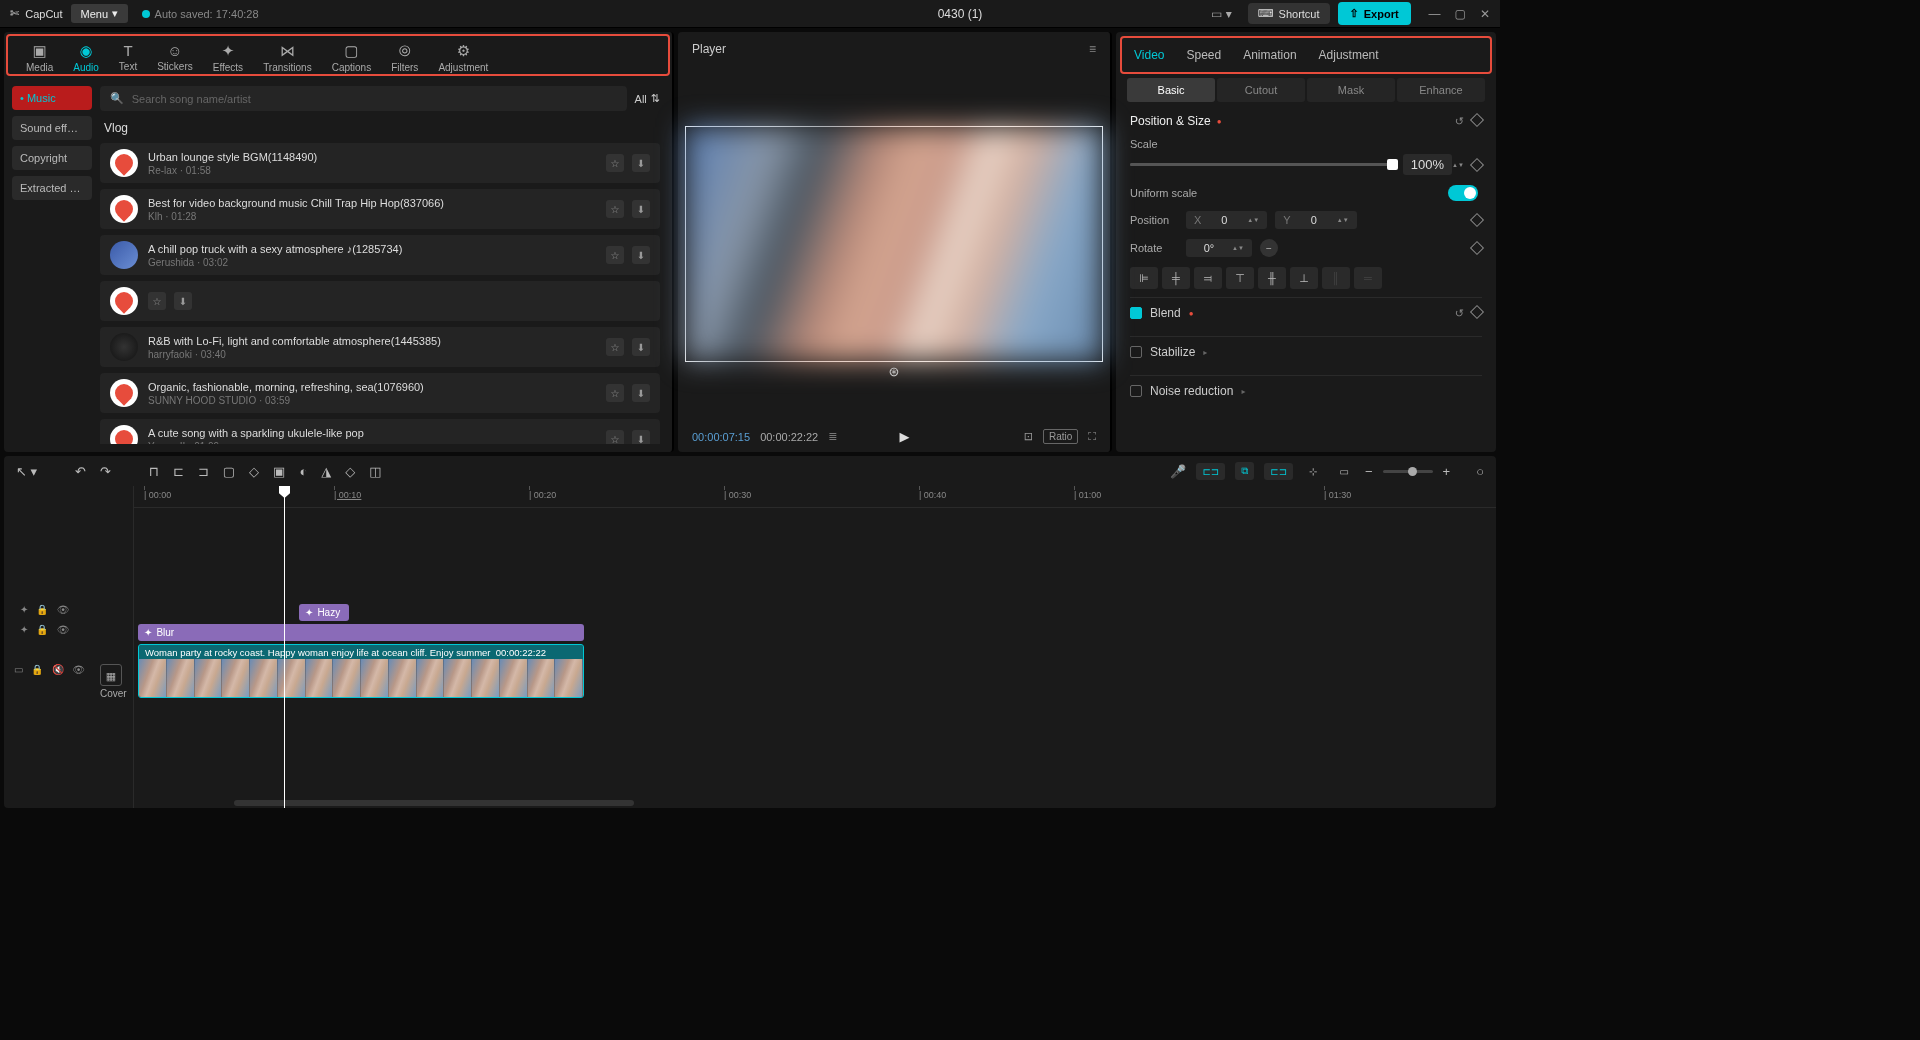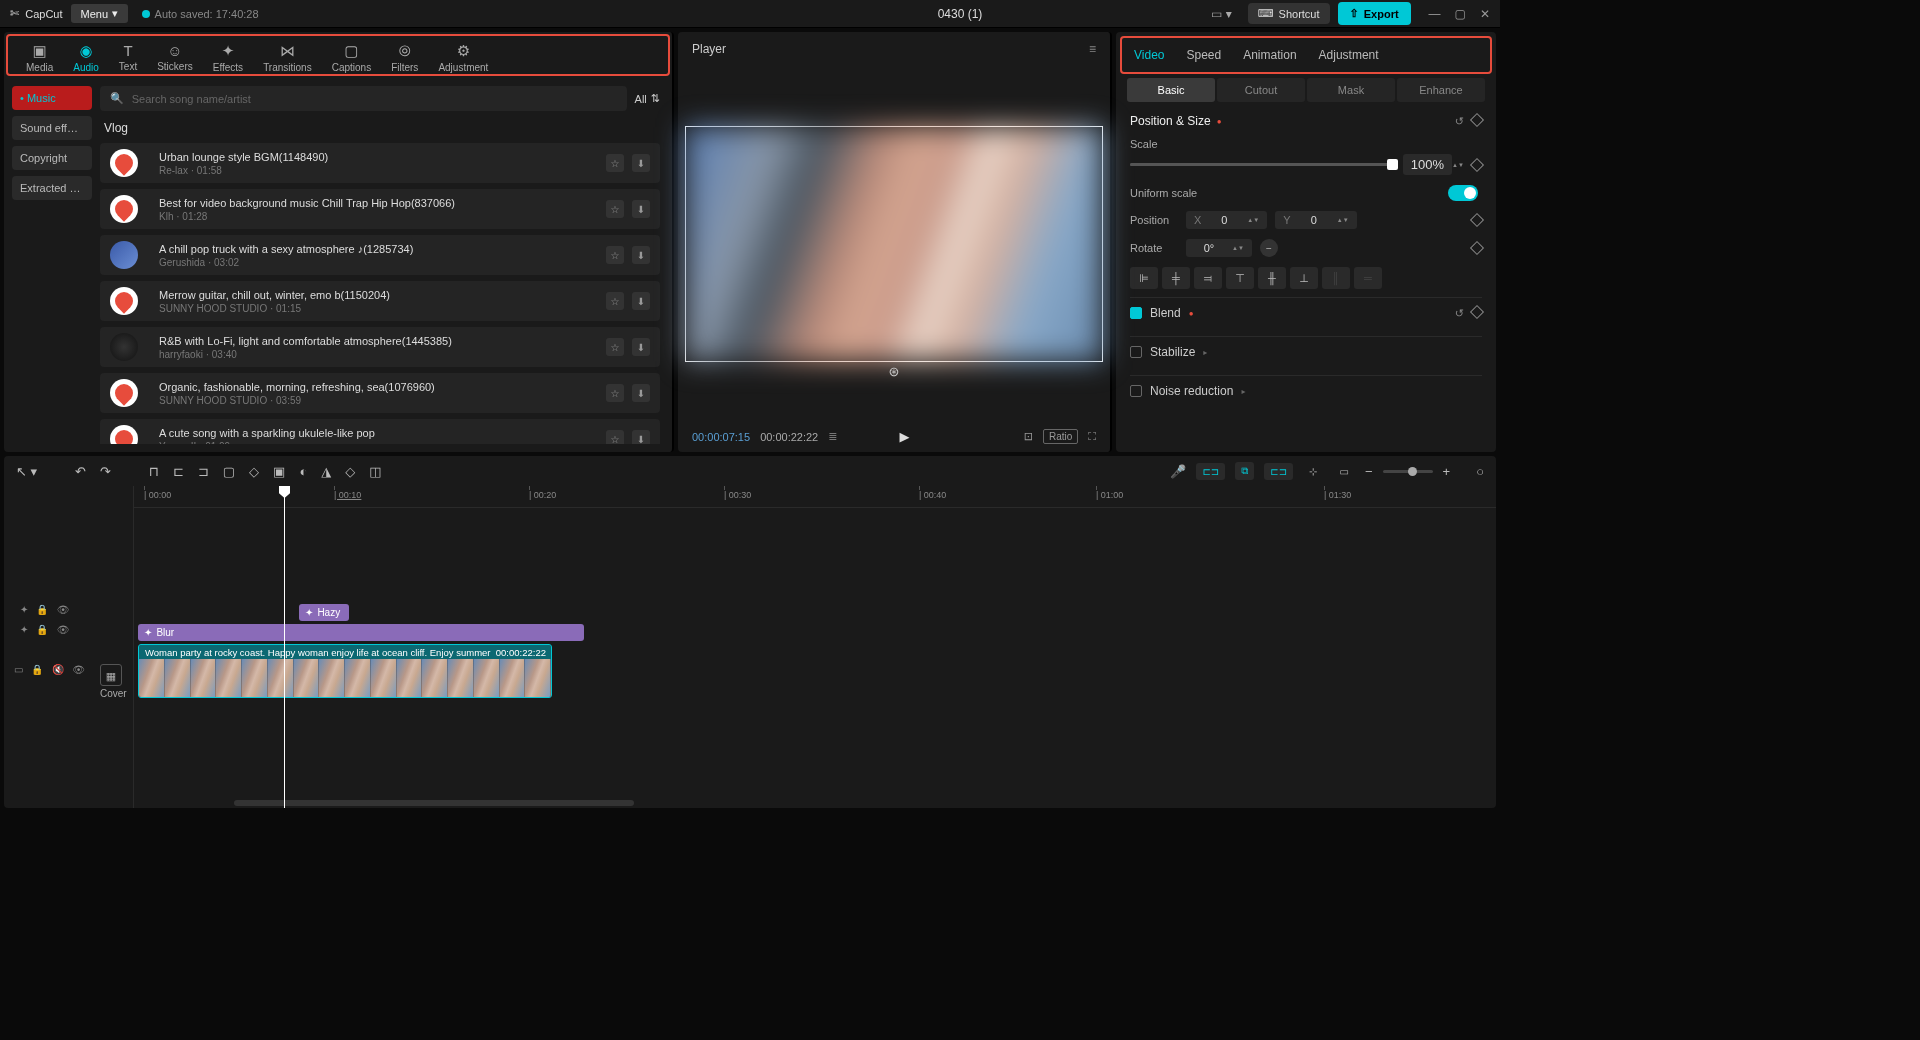--- a/index.html
+++ b/index.html
@@ -37,21 +37,21 @@
 .side-item.active { background: #b91c1c; color: #00c8d6; }
 .side-item.active::before { content: "• "; }
 
 .left-content { flex: 1; padding: 8px 12px 8px 0; display: flex; flex-direction: column; }
 .search-row { display: flex; gap: 8px; align-items: center; margin-bottom: 10px; }
 .search-box { flex: 1; background: #252525; border-radius: 4px; padding: 6px 10px; display: flex; align-items: center; gap: 8px; color: #666; font-size: 11px; }
 .all-btn { color: #ccc; font-size: 11px; display: flex; align-items: center; gap: 4px; }
 
 .vlog-title { color: #ddd; font-size: 12px; margin-bottom: 8px; padding-left: 4px; }
 .song-list { flex: 1; overflow-y: auto; display: flex; flex-direction: column; gap: 6px; }
-.song-item { display: flex; align-items: center; gap: 21px; background: #242424; padding: 6px 10px; border-radius: 4px; }
+.song-item { display: flex; align-items: center; gap: 10px; background: #242424; padding: 6px 10px; border-radius: 4px; }
 .song-thumb { width: 28px; height: 28px; background: #fff; border-radius: 50%; flex-shrink: 0; display: flex; align-items: center; justify-content: center; overflow: hidden;}
 .thumb-red { background: linear-gradient(#fff,#fff); } 
 .thumb-red::after{ content:""; width:18px; height:18px; background:#e74c3c; border-radius:50% 50% 50% 0; transform:rotate(-45deg);}
 .thumb-blue { background: linear-gradient(135deg,#3a5aa8,#6b8ed4);}
 .thumb-dark { background: radial-gradient(circle,#333,#111);}
 .song-info { flex: 1; min-width: 0; }
 .song-title { color: #ddd; font-size: 11px; font-weight: 500; white-space: nowrap; overflow: hidden; text-overflow: ellipsis; }
 .song-meta { color: #777; font-size: 10px; margin-top: 2px; }
 .song-actions { display: flex; gap: 8px; color: #999; }
 .song-action-btn { width: 18px; height: 18px; background: #333; border-radius: 3px; display: flex; align-items: center; justify-content: center; font-size: 10px; cursor: pointer; }
@@ -261,24 +261,20 @@
       <div class="song-title">A chill pop truck with a sexy atmosphere ♪(1285734)</div>
       <div class="song-meta">Gerushida · 03:02</div>
     </div>
     <div class="song-actions">
       <div class="song-action-btn">☆</div>
       <div class="song-action-btn">⬇</div>
     </div>
             </div>
             <div class="song-item">
     <div class="song-thumb thumb-red"></div>
-    <div class="song-info">
-      <div class="song-title">Merrow guitar, chill out, winter, emo b(1150204)</div>
-      <div class="song-meta">SUNNY HOOD STUDIO · 01:15</div>
-    </div>
     <div class="song-actions">
       <div class="song-action-btn">☆</div>
       <div class="song-action-btn">⬇</div>
     </div>
             </div>
             <div class="song-item">
     <div class="song-thumb thumb-dark"></div>
     <div class="song-info">
       <div class="song-title">R&amp;B with Lo-Fi, light and comfortable atmosphere(1445385)</div>
       <div class="song-meta">harryfaoki · 03:40</div>
@@ -489,34 +485,34 @@
       <span>Cover</span>
     </div>
   </div>
   <div class="tl-main">
     <div class="ruler" id="ruler">
         <div class="ruler-tick" style="left: 10px;">| 00:00</div>
         <div class="ruler-tick" style="left: 200px; text-decoration: underline;">| 00:10</div>
         <div class="ruler-tick" style="left: 395px;">| 00:20</div>
         <div class="ruler-tick" style="left: 590px;">| 00:30</div>
         <div class="ruler-tick" style="left: 785px;">| 00:40</div>
-        <div class="ruler-tick" style="left: 962px;">| 01:00</div>
+        <div class="ruler-tick" style="left: 940px;">| 01:00</div>
         <div class="ruler-tick" style="left: 1190px;">| 01:30</div>
       </div>
     <div class="playhead" style="left:150px"></div>
     <div class="tracks">
       <div class="clip clip-hazy" style="left:165px;width:50px">
         <span>✦</span>
         <span>Hazy</span>
       </div>
       <div class="clip clip-blur" style="left:4px;width:446px">
         <span>✦</span>
         <span>Blur</span>
       </div>
-      <div class="clip clip-video" style="left:4px;width:414px">
+      <div class="clip clip-video" style="left:4px;width:446px">
         <div class="clip-video-label">
           <span>Woman party at rocky coast. Happy woman enjoy life at ocean cliff. Enjoy summer</span>
           &nbsp;<span>00:00:22:22</span>
         </div>
         <div class="clip-thumbs">
             <div></div>
             <div></div>
             <div></div>
             <div></div>
             <div></div>

